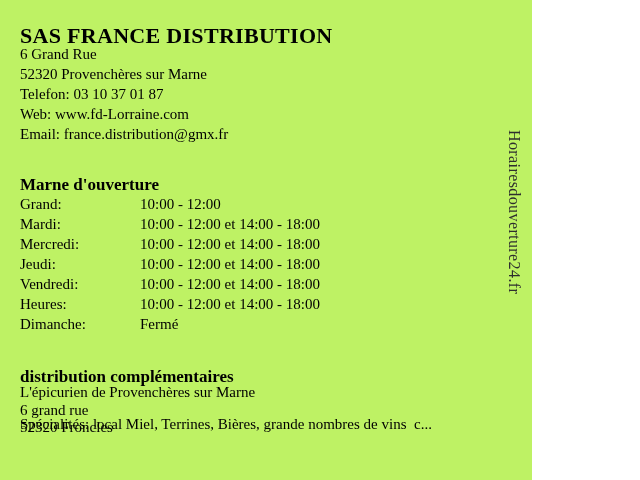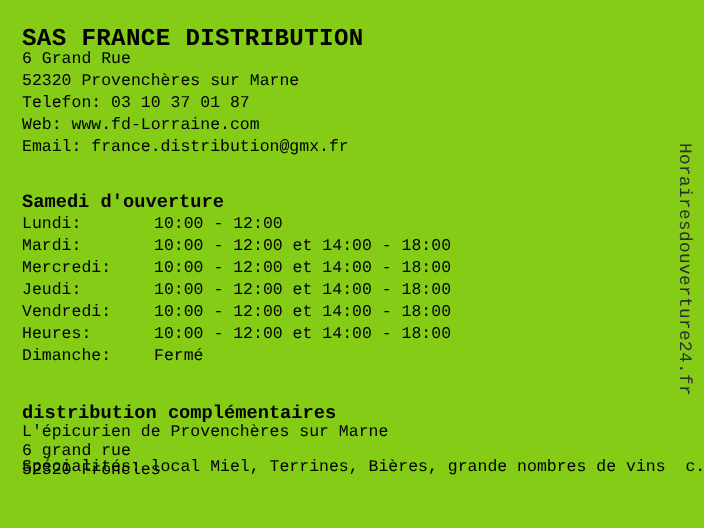--- a/index.html
+++ b/index.html
@@ -1,22 +1,22 @@
 <!DOCTYPE html>
 <html><head>
 <meta charset="utf-8">
 <style>
   html, body { margin: 0; padding: 0; background: #ffffff; }
   .page {
     position: relative;
-    width: 640px;
+    width: 532px;
     height: 480px;
-    background: #84cc16;
+    background: #bef264;
     color: #000000;
-    font-family: Liberation Mono, monospace;
+    font-family: Liberation Serif, serif;
     overflow: hidden;
   }
   .title {
     position: absolute;
     left: 20px;
     top: 8px;
     font-size: 22px;
     font-weight: bold;
     white-space: nowrap;
     letter-spacing: 0.3px;
@@ -96,25 +96,25 @@
   <h1 class="title">SAS FRANCE DISTRIBUTION</h1>
 
   <div class="contact">
     <div>6 Grand Rue</div>
     <div>52320 Provenchères sur Marne</div>
     <div>Telefon: 03 10 37 01 87</div>
     <div>Web: www.fd-Lorraine.com</div>
     <div>Email: france.distribution@gmx.fr</div>
   </div>
 
-  <h2 class="section-heading hours-heading">Samedi d'ouverture</h2>
+  <h2 class="section-heading hours-heading">Marne d'ouverture</h2>
 
   <div class="hours-table">
     <div class="hours-row">
-      <span class="hours-day">Lundi:</span>
+      <span class="hours-day">Grand:</span>
       <span class="hours-time">10:00 - 12:00</span>
     </div>
     <div class="hours-row">
       <span class="hours-day">Mardi:</span>
       <span class="hours-time">10:00 - 12:00 et 14:00 - 18:00</span>
     </div>
     <div class="hours-row">
       <span class="hours-day">Mercredi:</span>
       <span class="hours-time">10:00 - 12:00 et 14:00 - 18:00</span>
     </div>

